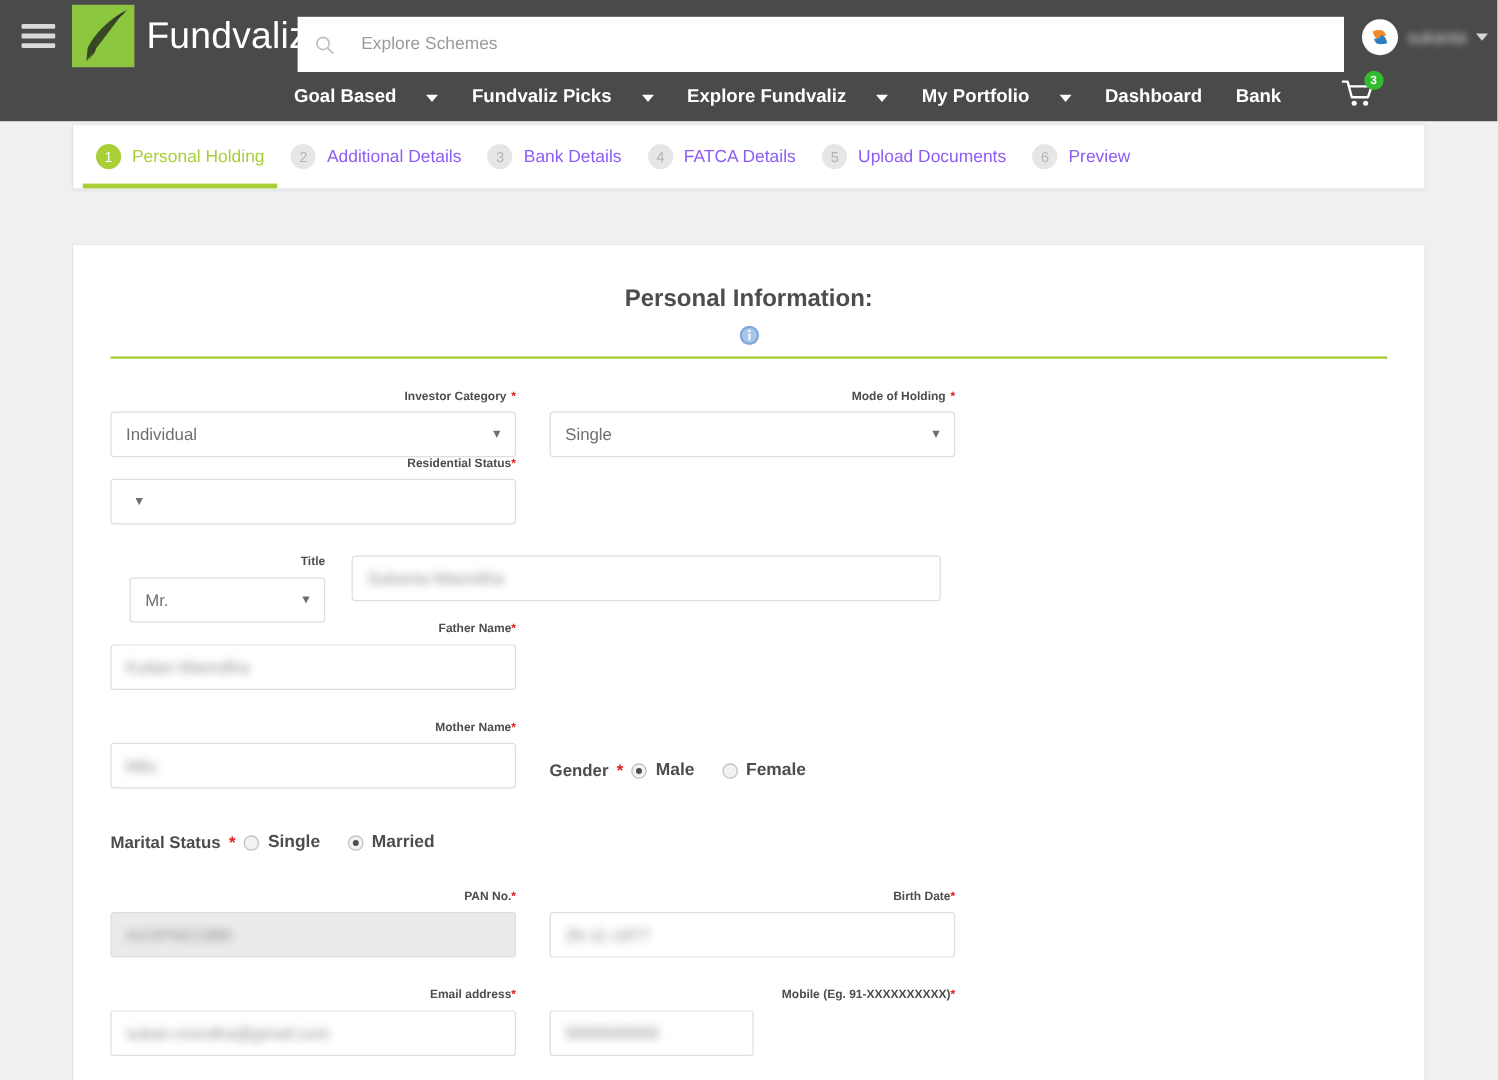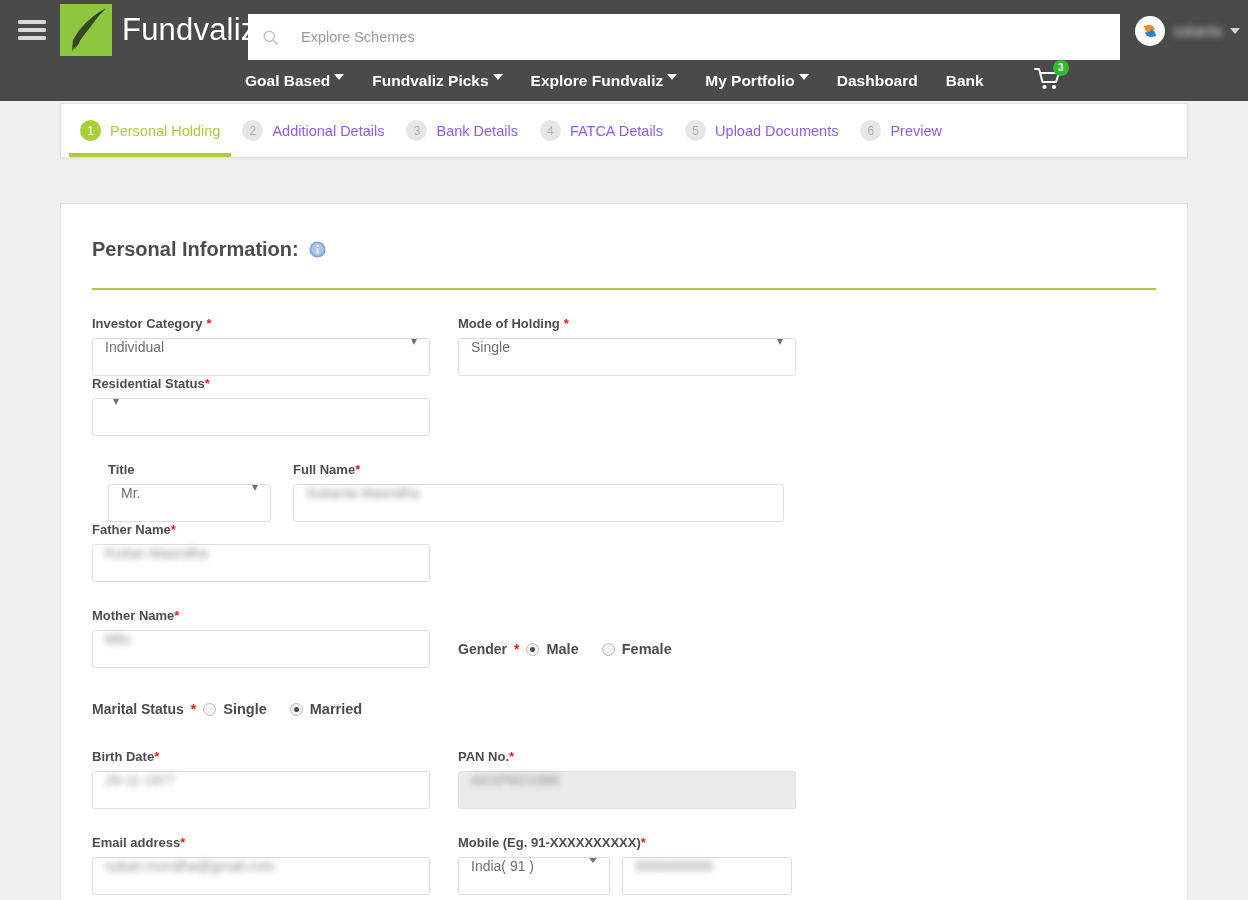--- a/index.html
+++ b/index.html
@@ -62,21 +62,21 @@
   }
 
   
   .navbar {
     height: 41px; background: #4a4a4a;
     display: flex; align-items: center; padding-left: 245px;
     gap: 28px;
   }
   .navitem {
     color: #ffffff; font-size: 15.5px; font-weight: bold;
-    display: flex; gap: 4px; cursor: pointer;
+    display: flex; align-items: center; gap: 25px; cursor: pointer;
     white-space: nowrap;
   }
   .chev { width: 0; height: 0;
     border-left: 5px solid transparent; border-right: 5px solid transparent;
     border-top: 6px solid #ffffff; margin-top: 2px; }
   .cartwrap { position: relative; margin-left: 22px; cursor: pointer; }
   .cart-badge {
     position: absolute; right: -7px; top: -7px;
     width: 16px; height: 16px; border-radius: 50%;
     background: #2fbd2f; color: #fff; font-size: 10px;
@@ -111,42 +111,43 @@
 
   
   .card {
     position: absolute; left: 60px; top: 203px;
     width: 1128px; background: #fff; border: 1px solid #e3e3e3;
     padding: 34px 31px 0 31px; min-height: 700px;
   }
   .sect-title {
     font-size: 20px; font-weight: bold; color: #4d4d4d;
     display: flex; align-items: center; gap: 10px;
-    padding-bottom: 27px;
+    padding-bottom: 9px;
+    flex-direction: column;
   }
   .sect-rule { height: 2px; background: #a8cf36; width: 100%; }
   .info-icon { width: 17px; height: 17px; flex: none; }
 
   
   .grid { display: flex; flex-wrap: wrap; }
   .col3 { width: 366px; padding-right: 28px; }
   .col-title { width: 185px; padding-right: 22px; margin-left: 16px; }
   .col-name { width: 520px; padding-right: 29px; }
 
   .lbl {
-    font-size: 13px; font-weight: bold; color: #4d4d4d;
-    display: block; margin-bottom: 7px; white-space: nowrap;
+    font-size: 10px; font-weight: bold; color: #4d4d4d;
+    display: block; margin-bottom: 7px; white-space: nowrap; text-align: right;
   }
   .req { color: #e02020; }
   .lbl .sp { display: inline-block; width: 4px; }
 
   .ctrl {
     width: 100%; height: 38px; border: 1px solid #dedede;
     background: #fff; border-radius: 3px;
-    display: flex; padding: 0 12px;
+    display: flex; align-items: center; padding: 0 12px;
     font-size: 14px; color: #6f6f6f; position: relative;
   }
   .ctrl.disabled { background: #ebebeb; }
   .ctrl .val { flex: 1; overflow: hidden; white-space: nowrap; }
   .ctrl .val.blurred { filter: blur(3.4px); user-select: none; color: #8d8d8d; }
   .sel-caret {
     width: 0; height: 0; border-left: 4px solid transparent;
     border-right: 4px solid transparent; border-top: 5px solid #777;
     flex: none; margin-left: 8px;
   }
@@ -331,23 +332,20 @@
 
   <div class="grid">
     <div class="col-title">
       <label class="lbl">Title</label>
       <div class="ctrl">
         <span class="val">Mr.</span>
         <i class="sel-caret thin"></i>
       </div>
     </div>
     <div class="col-name">
-      <label class="lbl">
-        <span>Full Name</span><span class="req">*</span>
-      </label>
       <div class="ctrl">
         <span class="val blurred">Sukanta Maondha</span>
       </div>
     </div>
     <div class="col3">
       <label class="lbl">
         <span>Father Name</span><span class="req">*</span>
       </label>
       <div class="ctrl">
         <span class="val blurred">Kuttan Maondha</span>
@@ -390,57 +388,53 @@
         <span class="radio-text">Married</span>
       </div>
     </div>
   </div>
 
   <div class="row-gap sm"></div>
 
   <div class="grid">
     <div class="col3">
       <label class="lbl">
-        <span>Birth Date</span><span class="req">*</span>
-      </label>
-      <div class="ctrl">
-        <span class="val blurred">26-11-1977</span>
-      </div>
-    </div>
-    <div class="col3">
-      <label class="lbl">
         <span>PAN No.</span><span class="req">*</span>
       </label>
       <div class="ctrl disabled">
         <span class="val blurred">AXXPM2198K</span>
       </div>
     </div>
+    <div class="col3">
+      <label class="lbl">
+        <span>Birth Date</span><span class="req">*</span>
+      </label>
+      <div class="ctrl">
+        <span class="val blurred">26-11-1977</span>
+      </div>
+    </div>
     <div class="col3"></div>
   </div>
 
   <div class="row-gap"></div>
 
   <div class="grid">
     <div class="col3">
       <label class="lbl">
         <span>Email address</span><span class="req">*</span>
       </label>
       <div class="ctrl">
         <span class="val blurred">sukan.mondha@gmail.com</span>
       </div>
     </div>
     <div class="col3">
       <label class="lbl">
         <span>Mobile (Eg. 91-XXXXXXXXXX)</span><span class="req">*</span>
       </label>
       <div class="mobile-row">
-        <div class="ctrl mobile-cc">
-          <span class="val">India( 91 )</span>
-          <i class="sel-caret"></i>
-        </div>
         <div class="ctrl mobile-num">
           <span class="val blurred">9999999999</span>
         </div>
       </div>
     </div>
     <div class="col3"></div>
   </div>
 
   <div style="height:60px"></div>
 

